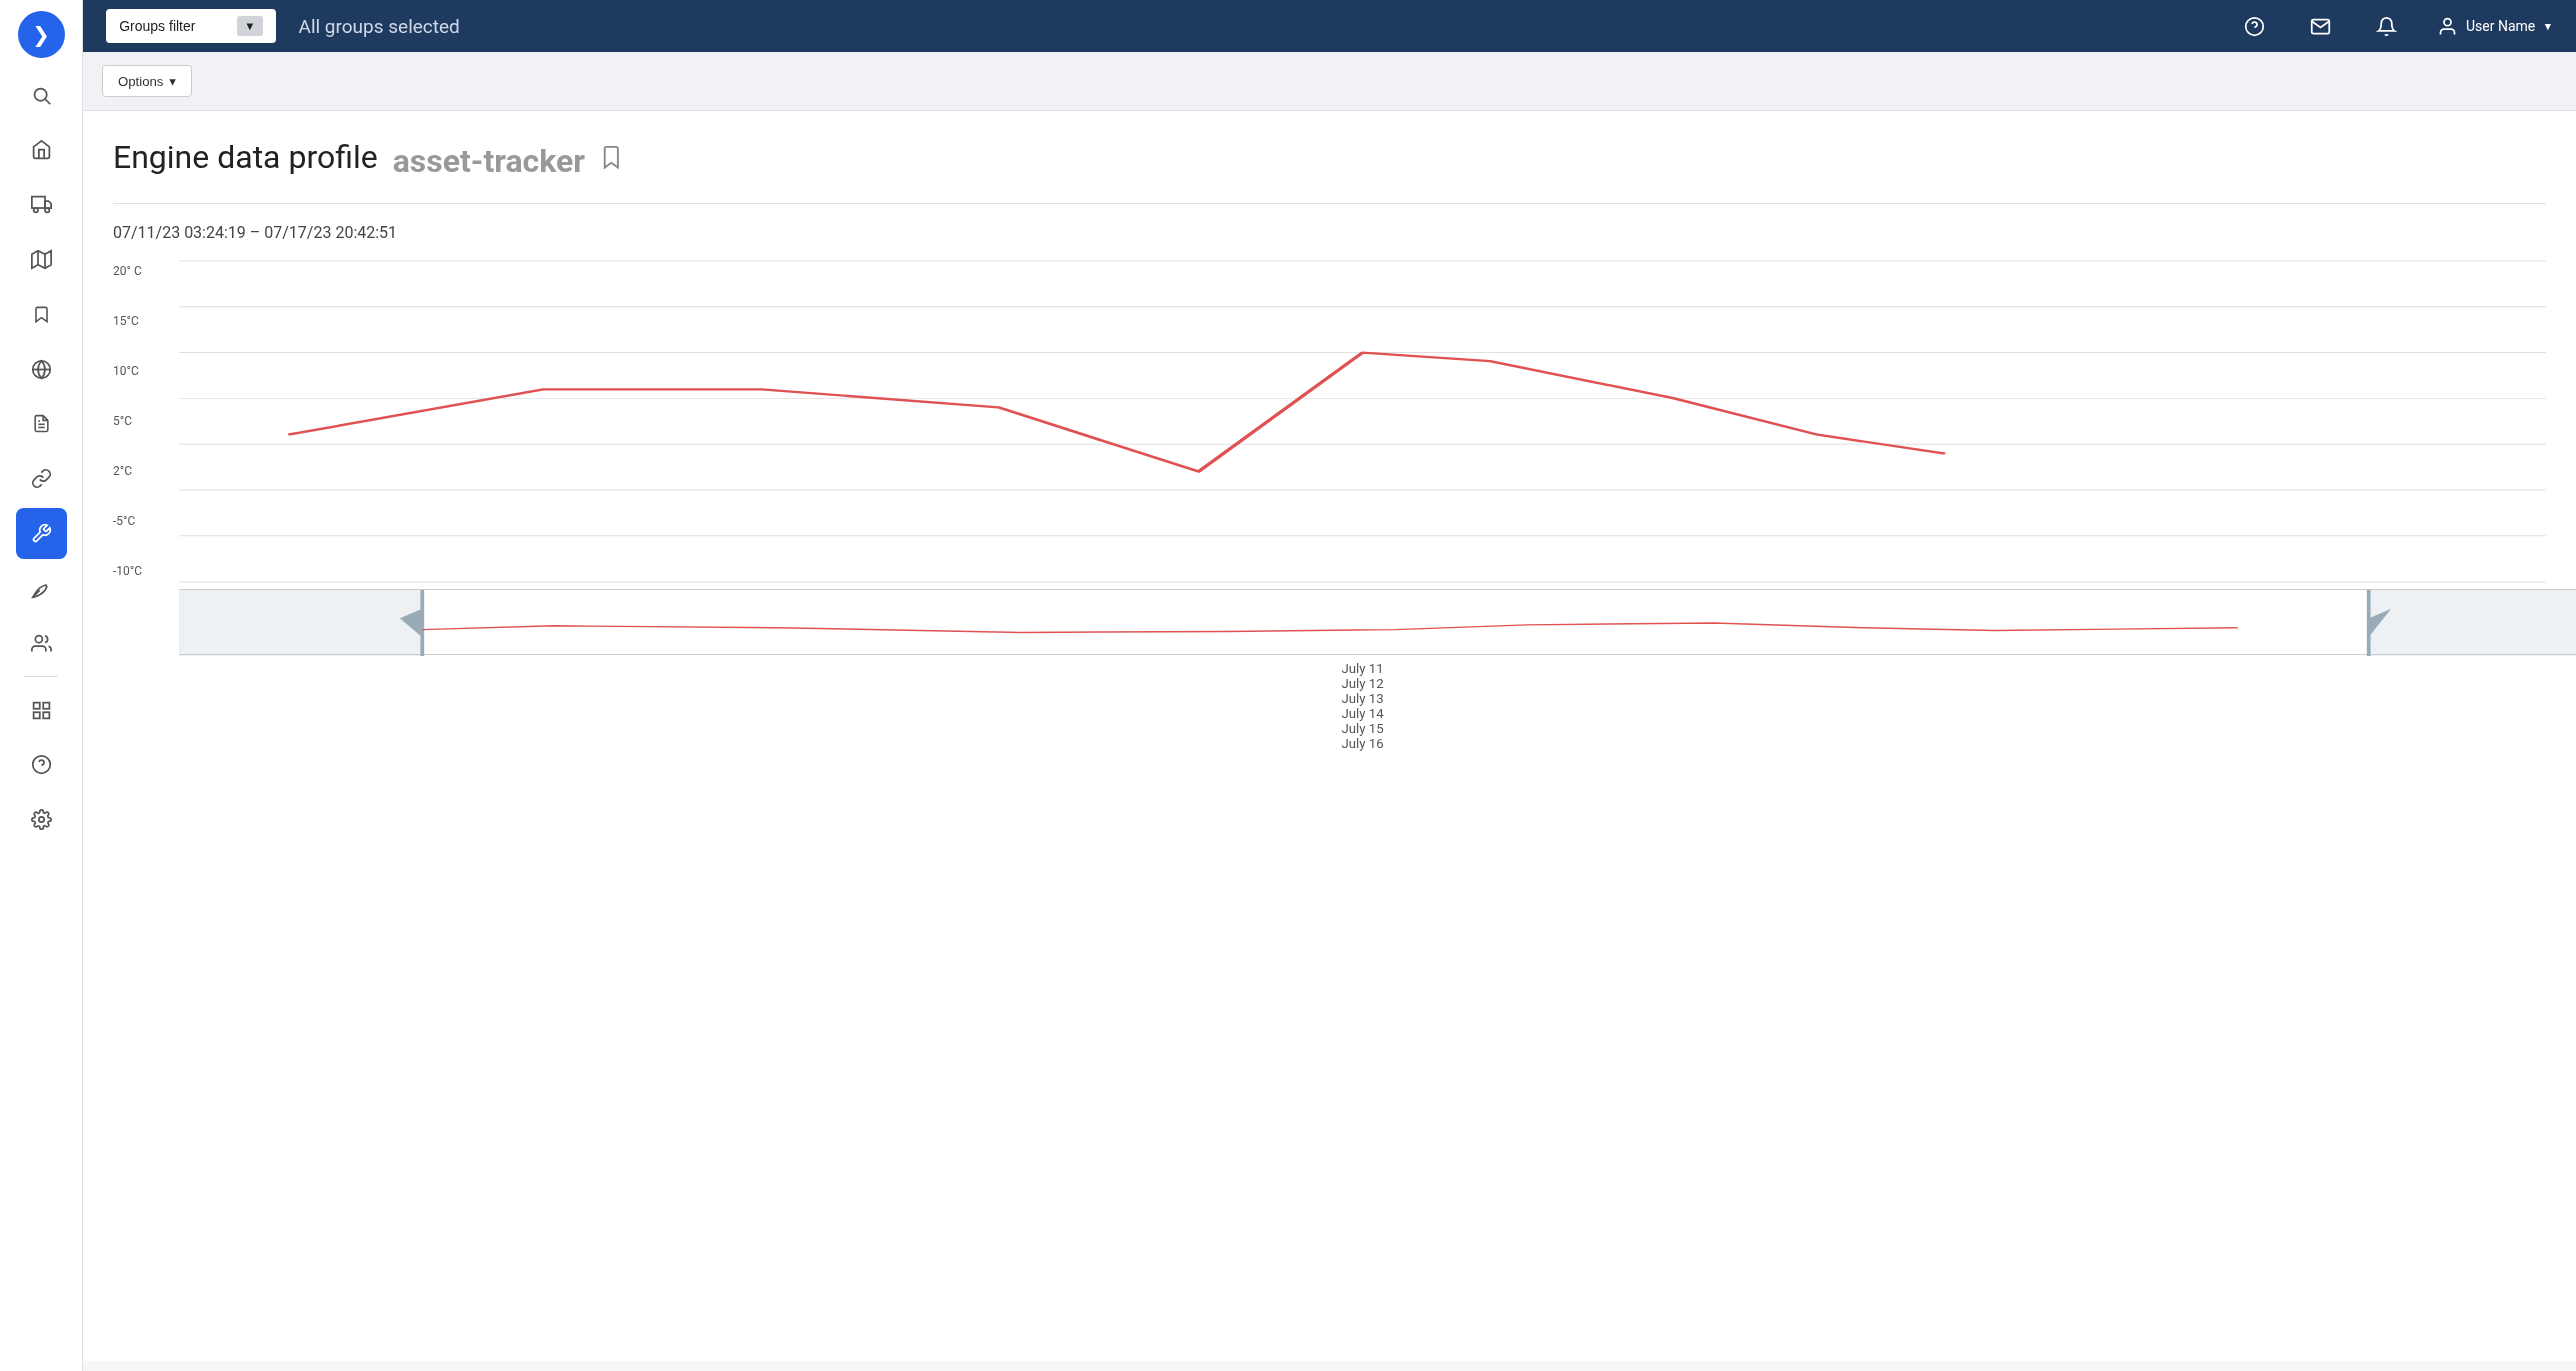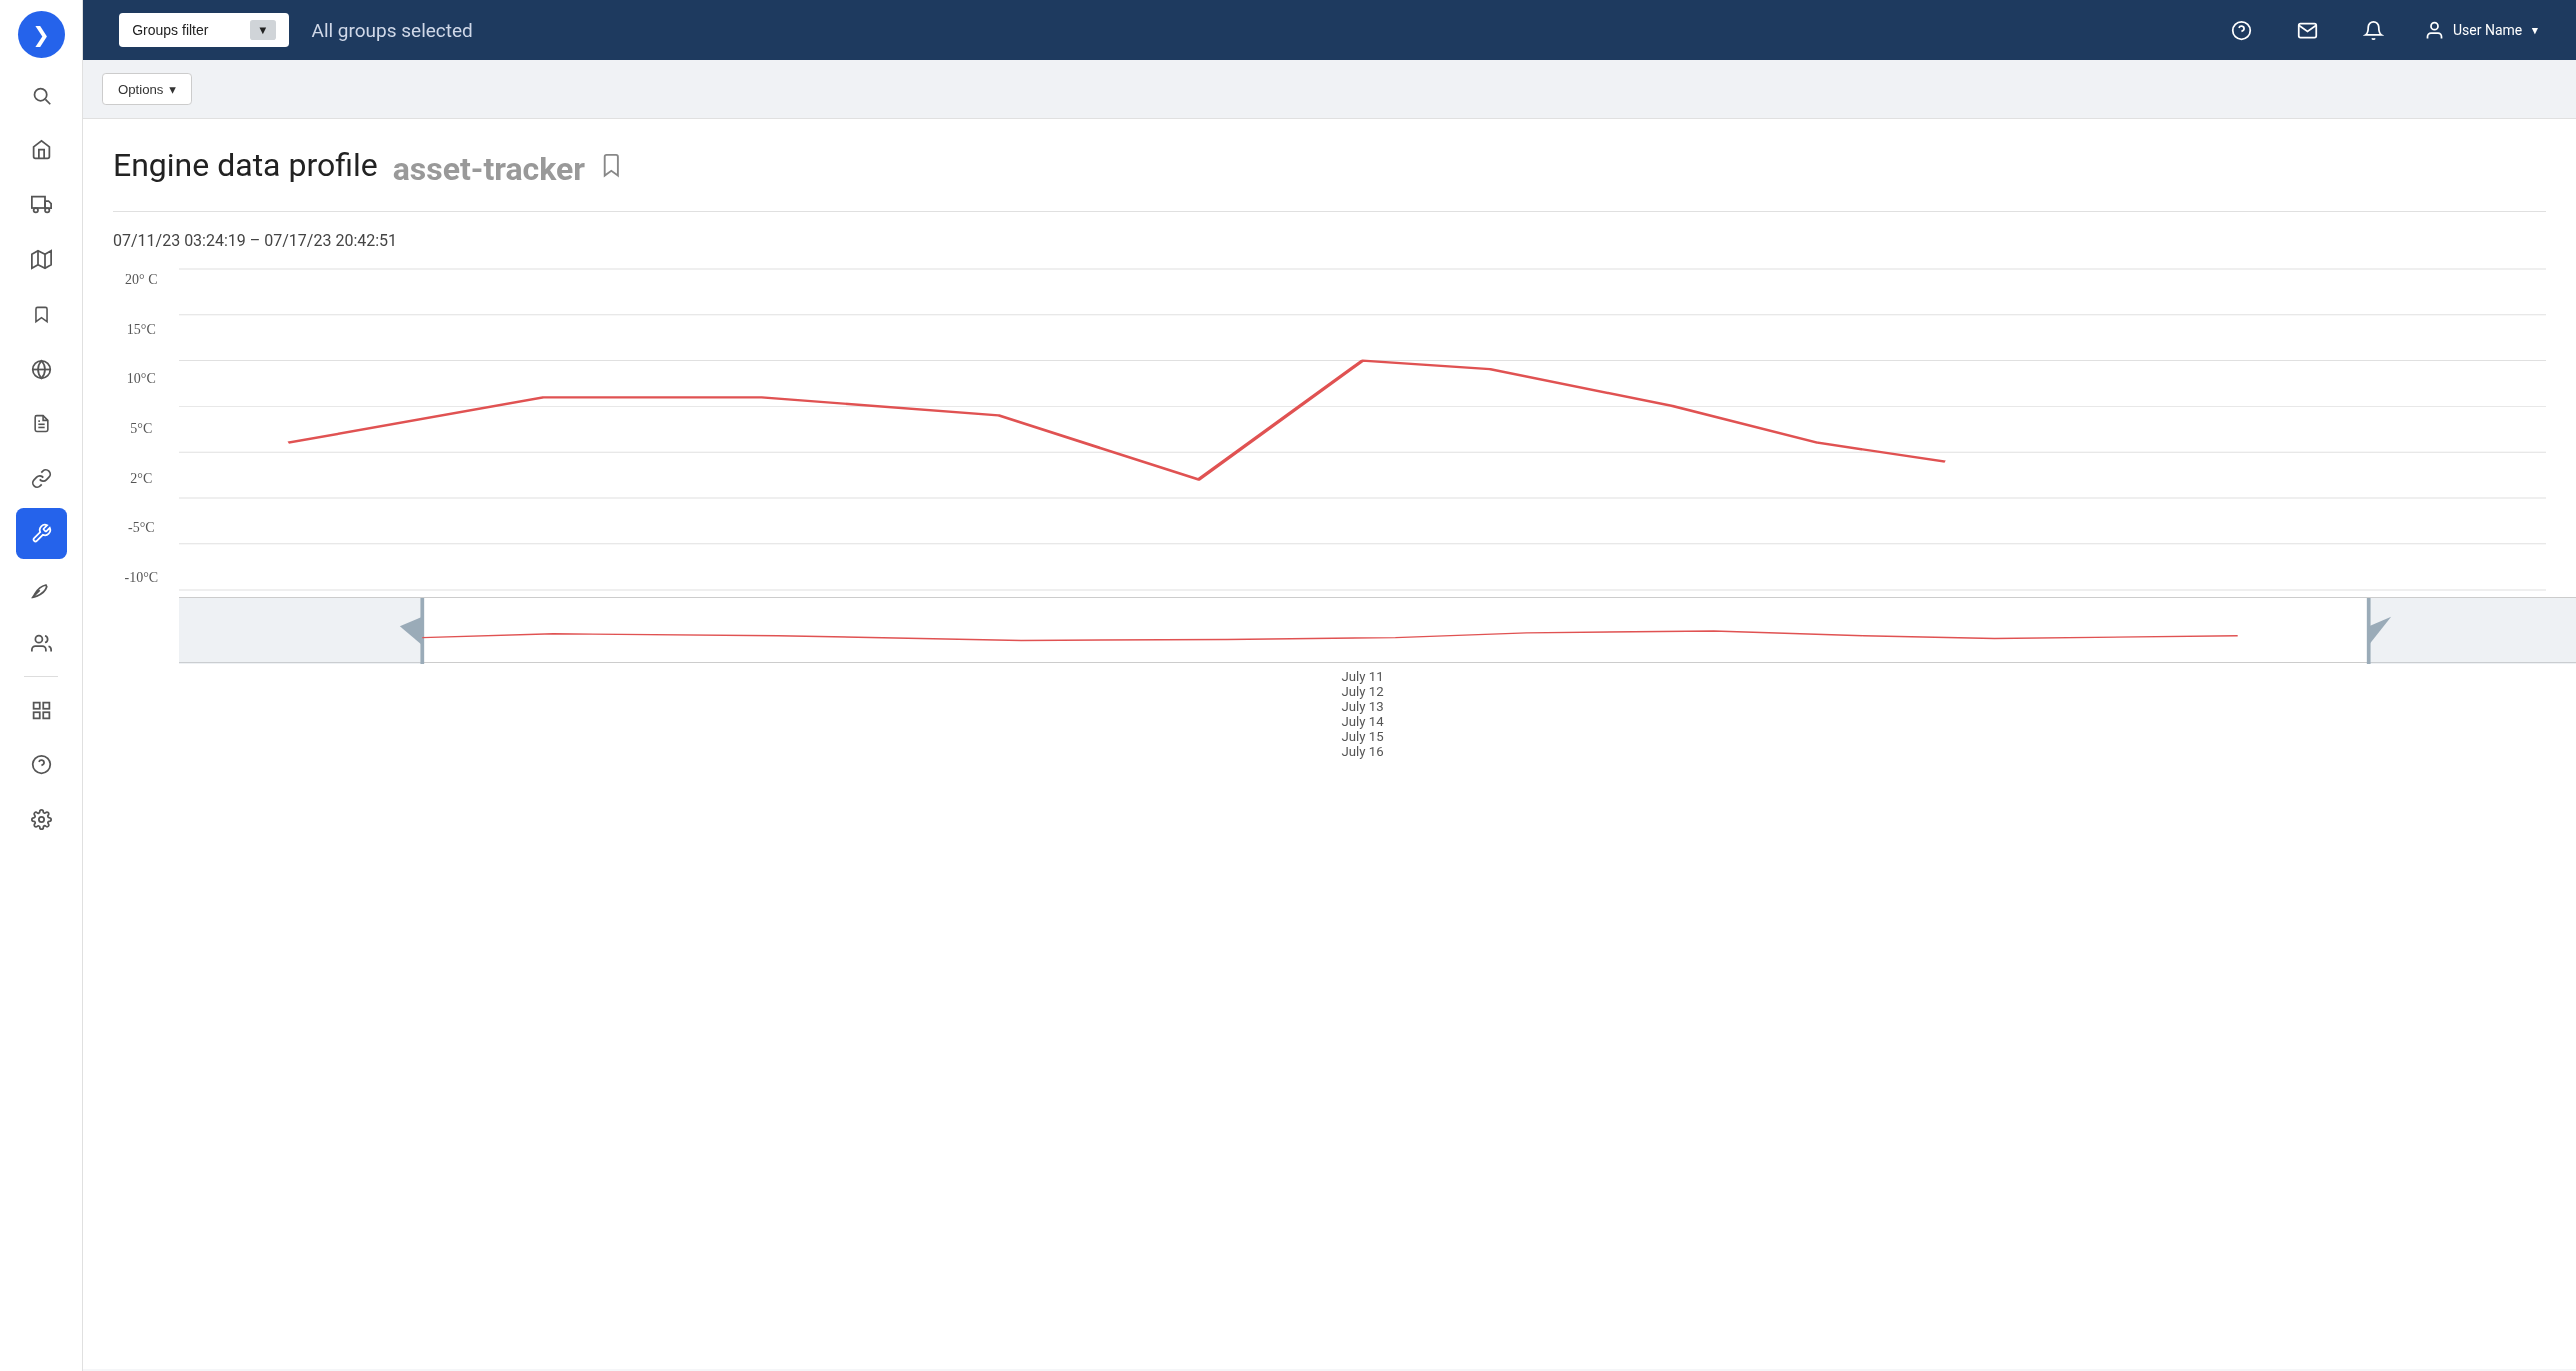--- a/index.html
+++ b/index.html
@@ -54,24 +54,24 @@
     .main-area {
       flex: 1;
       display: flex;
       flex-direction: column;
       overflow: hidden;
     }
 
     
     .topbar {
       background: #1e3a5f;
-      height: 60px;
-      display: flex;
-      align-items: center;
-      padding: 0 36px;
+      height: 52px;
+      display: flex;
+      align-items: center;
+      padding: 0 23px;
       gap: 15px;
     }
     .groups-filter-btn {
       background: #fff;
       border: none;
       border-radius: 3.8px;
       padding: 7.5px 13.2px;
       display: flex;
       align-items: center;
       gap: 9.4px;
@@ -206,25 +206,24 @@
       left: 0;
       top: 0;
       bottom: 0;
       width: 66px;
       display: flex;
       flex-direction: column;
       justify-content: space-between;
       padding: 3.8px 0;
     }
     .chart-y-label {
-      font-size: 14px;
+      font-size: 12px;
       color: #555;
-      text-align: center;
+      text-align: left;
       padding-right: 9.4px;
-      font-family: Liberation Serif, serif;
     }
     .chart-plot-area {
       position: absolute;
       left: 66px;
       right: 0;
       top: 0;
       bottom: 0;
     }
     .chart-svg {
       width: 100%;

